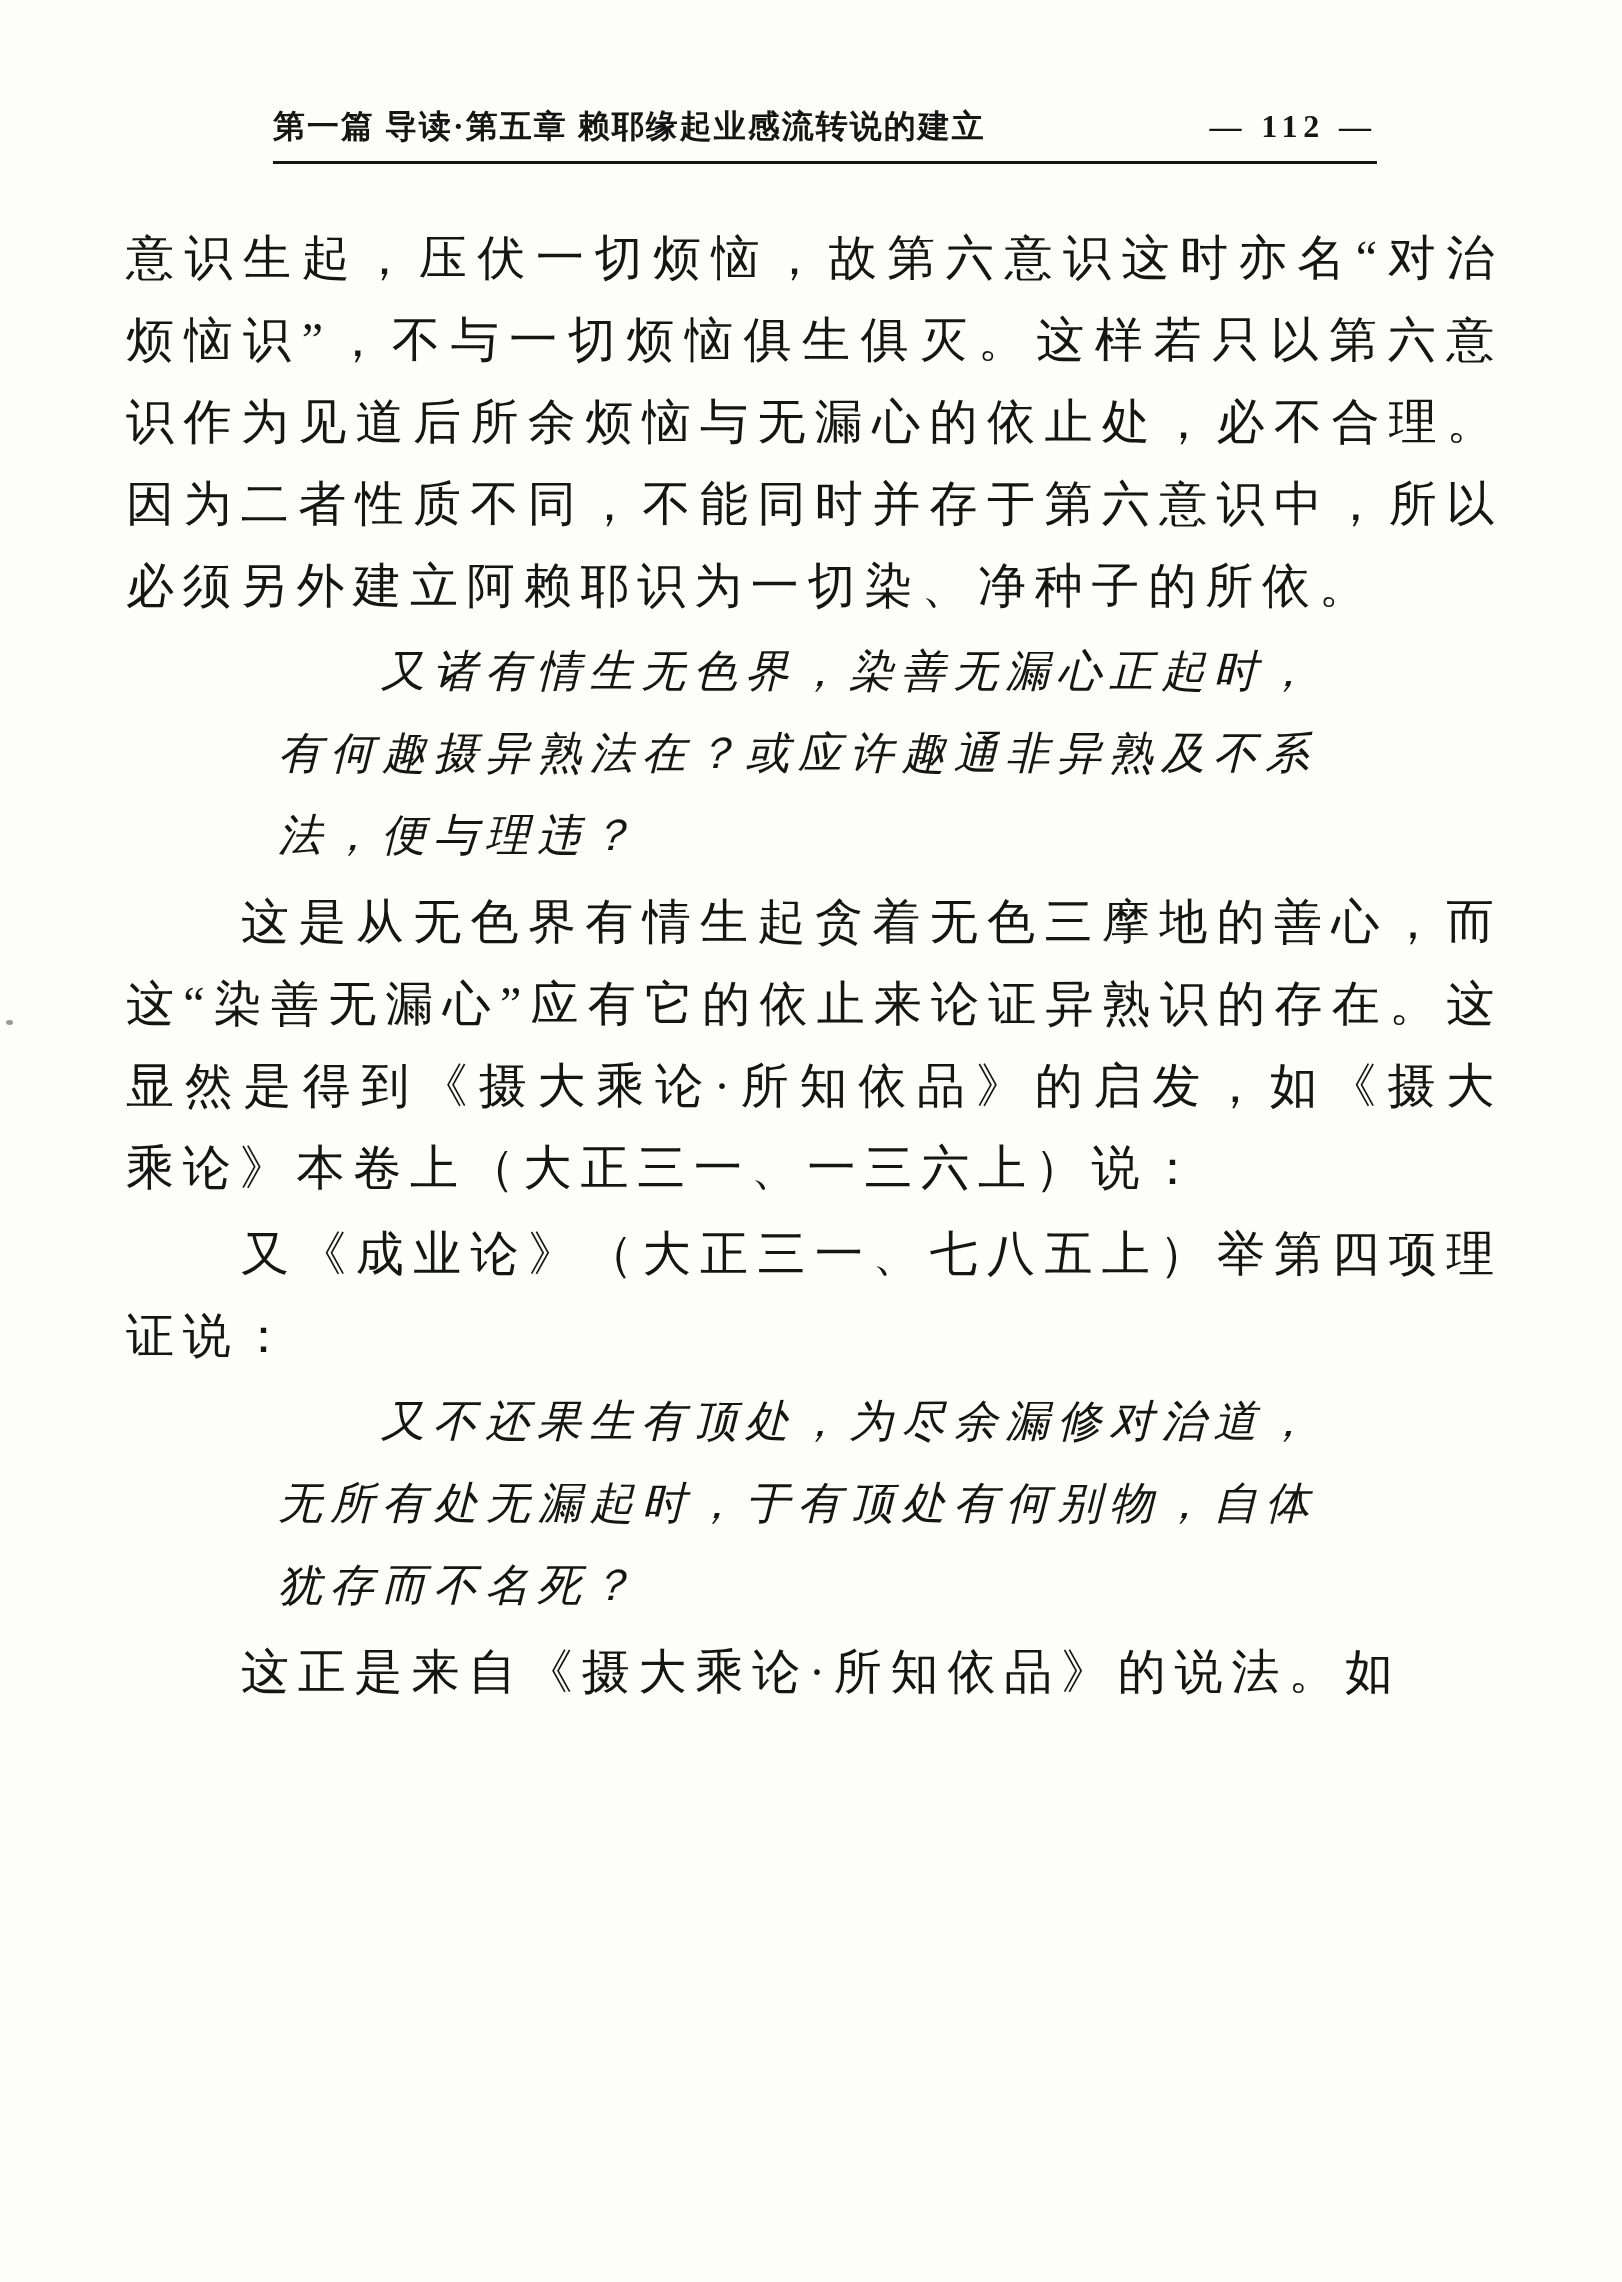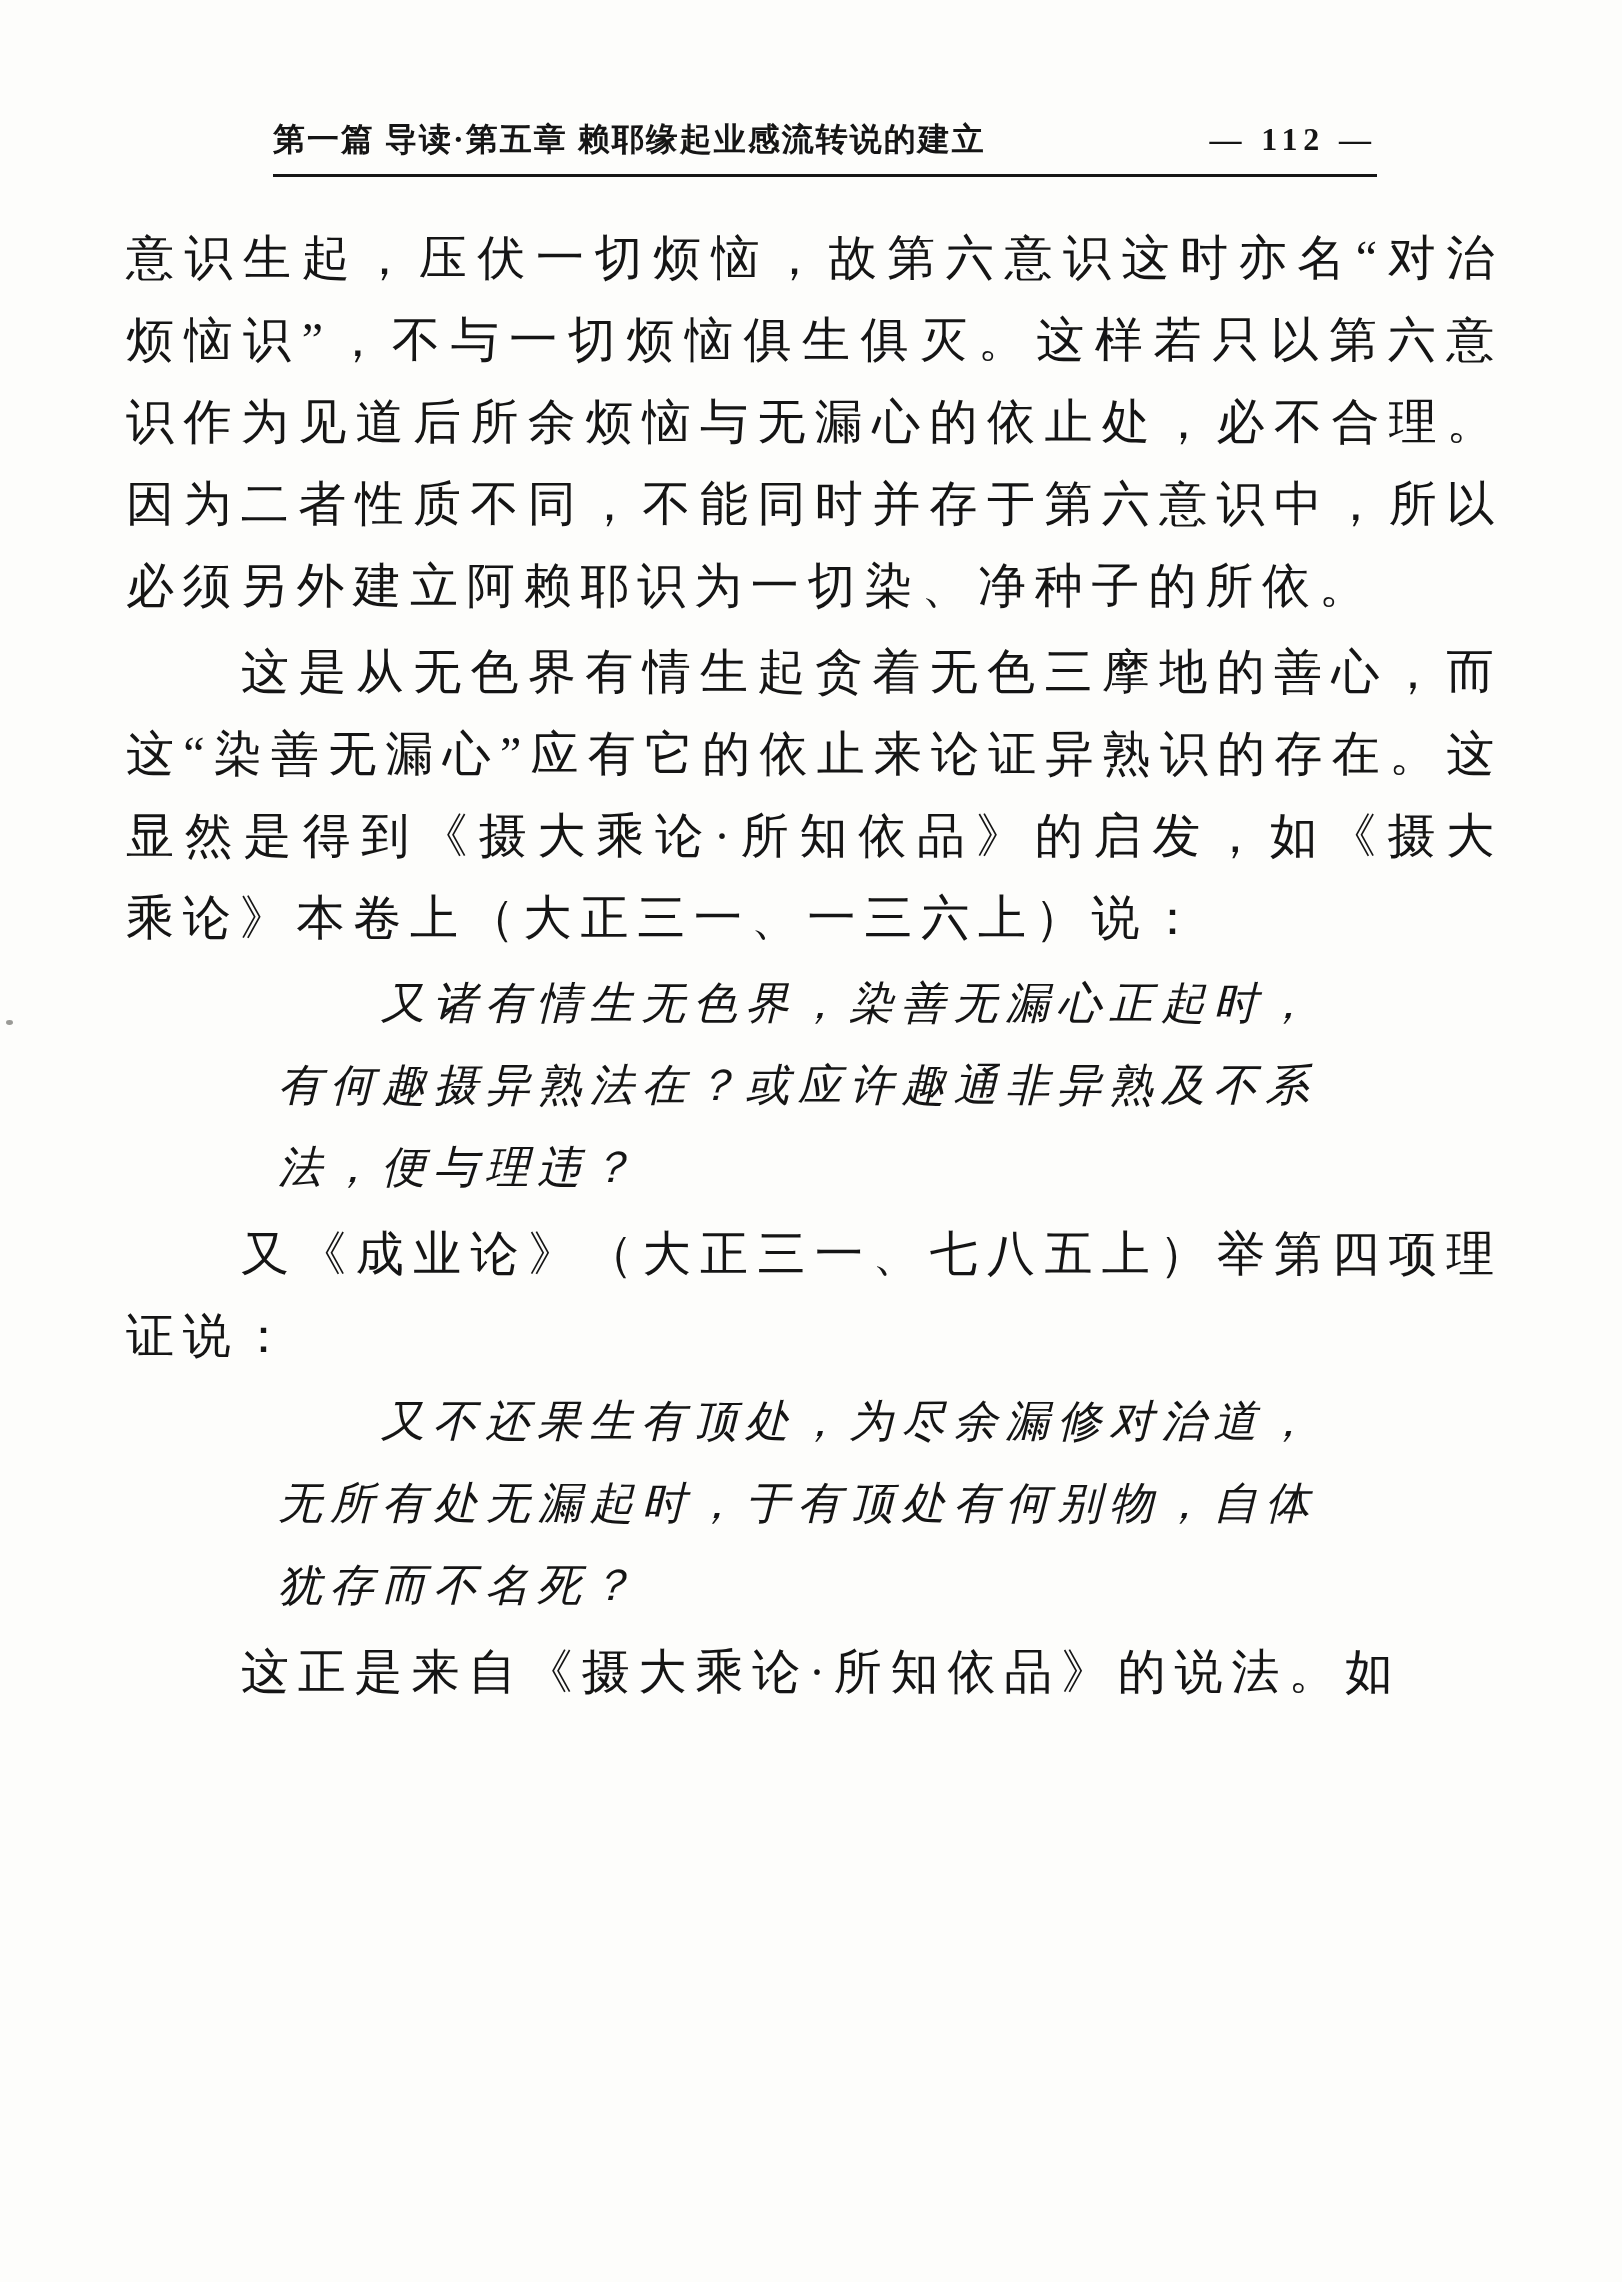--- a/index.html
+++ b/index.html
@@ -14,21 +14,21 @@
     margin: 0 auto;
     background: #fdfdfb;
     color: #151515;
     font-family: "Liberation Serif", "DejaVu Serif", serif;
     overflow: hidden;
   }
   
   .running-header {
     position: absolute;
     left: 273px;
-    top: 118px;
+    top: 105px;
     width: 1104px;
     display: flex;
     justify-content: space-between;
     align-items: baseline;
     font-weight: bold;
     font-size: 32px;
     letter-spacing: 2px;
     padding-bottom: 11.7px;
     border-bottom: 3.9px solid #161616;
     white-space: nowrap;
@@ -79,23 +79,23 @@
 
   <div class="running-header">
     <span class="chapter-title">第一篇 导读·第五章 赖耶缘起业感流转说的建立</span>
     <span class="folio">— 112 —</span>
   </div>
 
   <div class="body-text">
     <p class="block paragraph-continuation">意识生起，压伏一切烦恼，故第六意识这时亦名“对治烦恼识”，不与一切烦恼俱生俱灭。这样若只以第六意识作为见道后所余烦恼与无漏心的依止处，必不合理。因为二者性质不同，不能同时并存于第六意识中，所以必须另外建立阿赖耶识为一切染、净种子的所依。</p>
 
 
+    <p class="block quote">又诸有情生无色界，染善无漏心正起时，有何趣摄异熟法在？或应许趣通非异熟及不系法，便与理违？</p>
+
     <p class="block paragraph">这是从无色界有情生起贪着无色三摩地的善心，而这“染善无漏心”应有它的依止来论证异熟识的存在。这显然是得到《摄大乘论·所知依品》的启发，如《摄大乘论》本卷上（大正三一、一三六上）说：</p>
-
-    <p class="block quote">又诸有情生无色界，染善无漏心正起时，有何趣摄异熟法在？或应许趣通非异熟及不系法，便与理违？</p>
 
 
     <p class="block paragraph">又《成业论》（大正三一、七八五上）举第四项理证说：</p>
 
     <p class="block quote">又不还果生有顶处，为尽余漏修对治道，无所有处无漏起时，于有顶处有何别物，自体犹存而不名死？</p>
 
     <p class="block paragraph">这正是来自《摄大乘论·所知依品》的说法。如</p>
   </div>
 
   <div class="scan-speck"></div>

